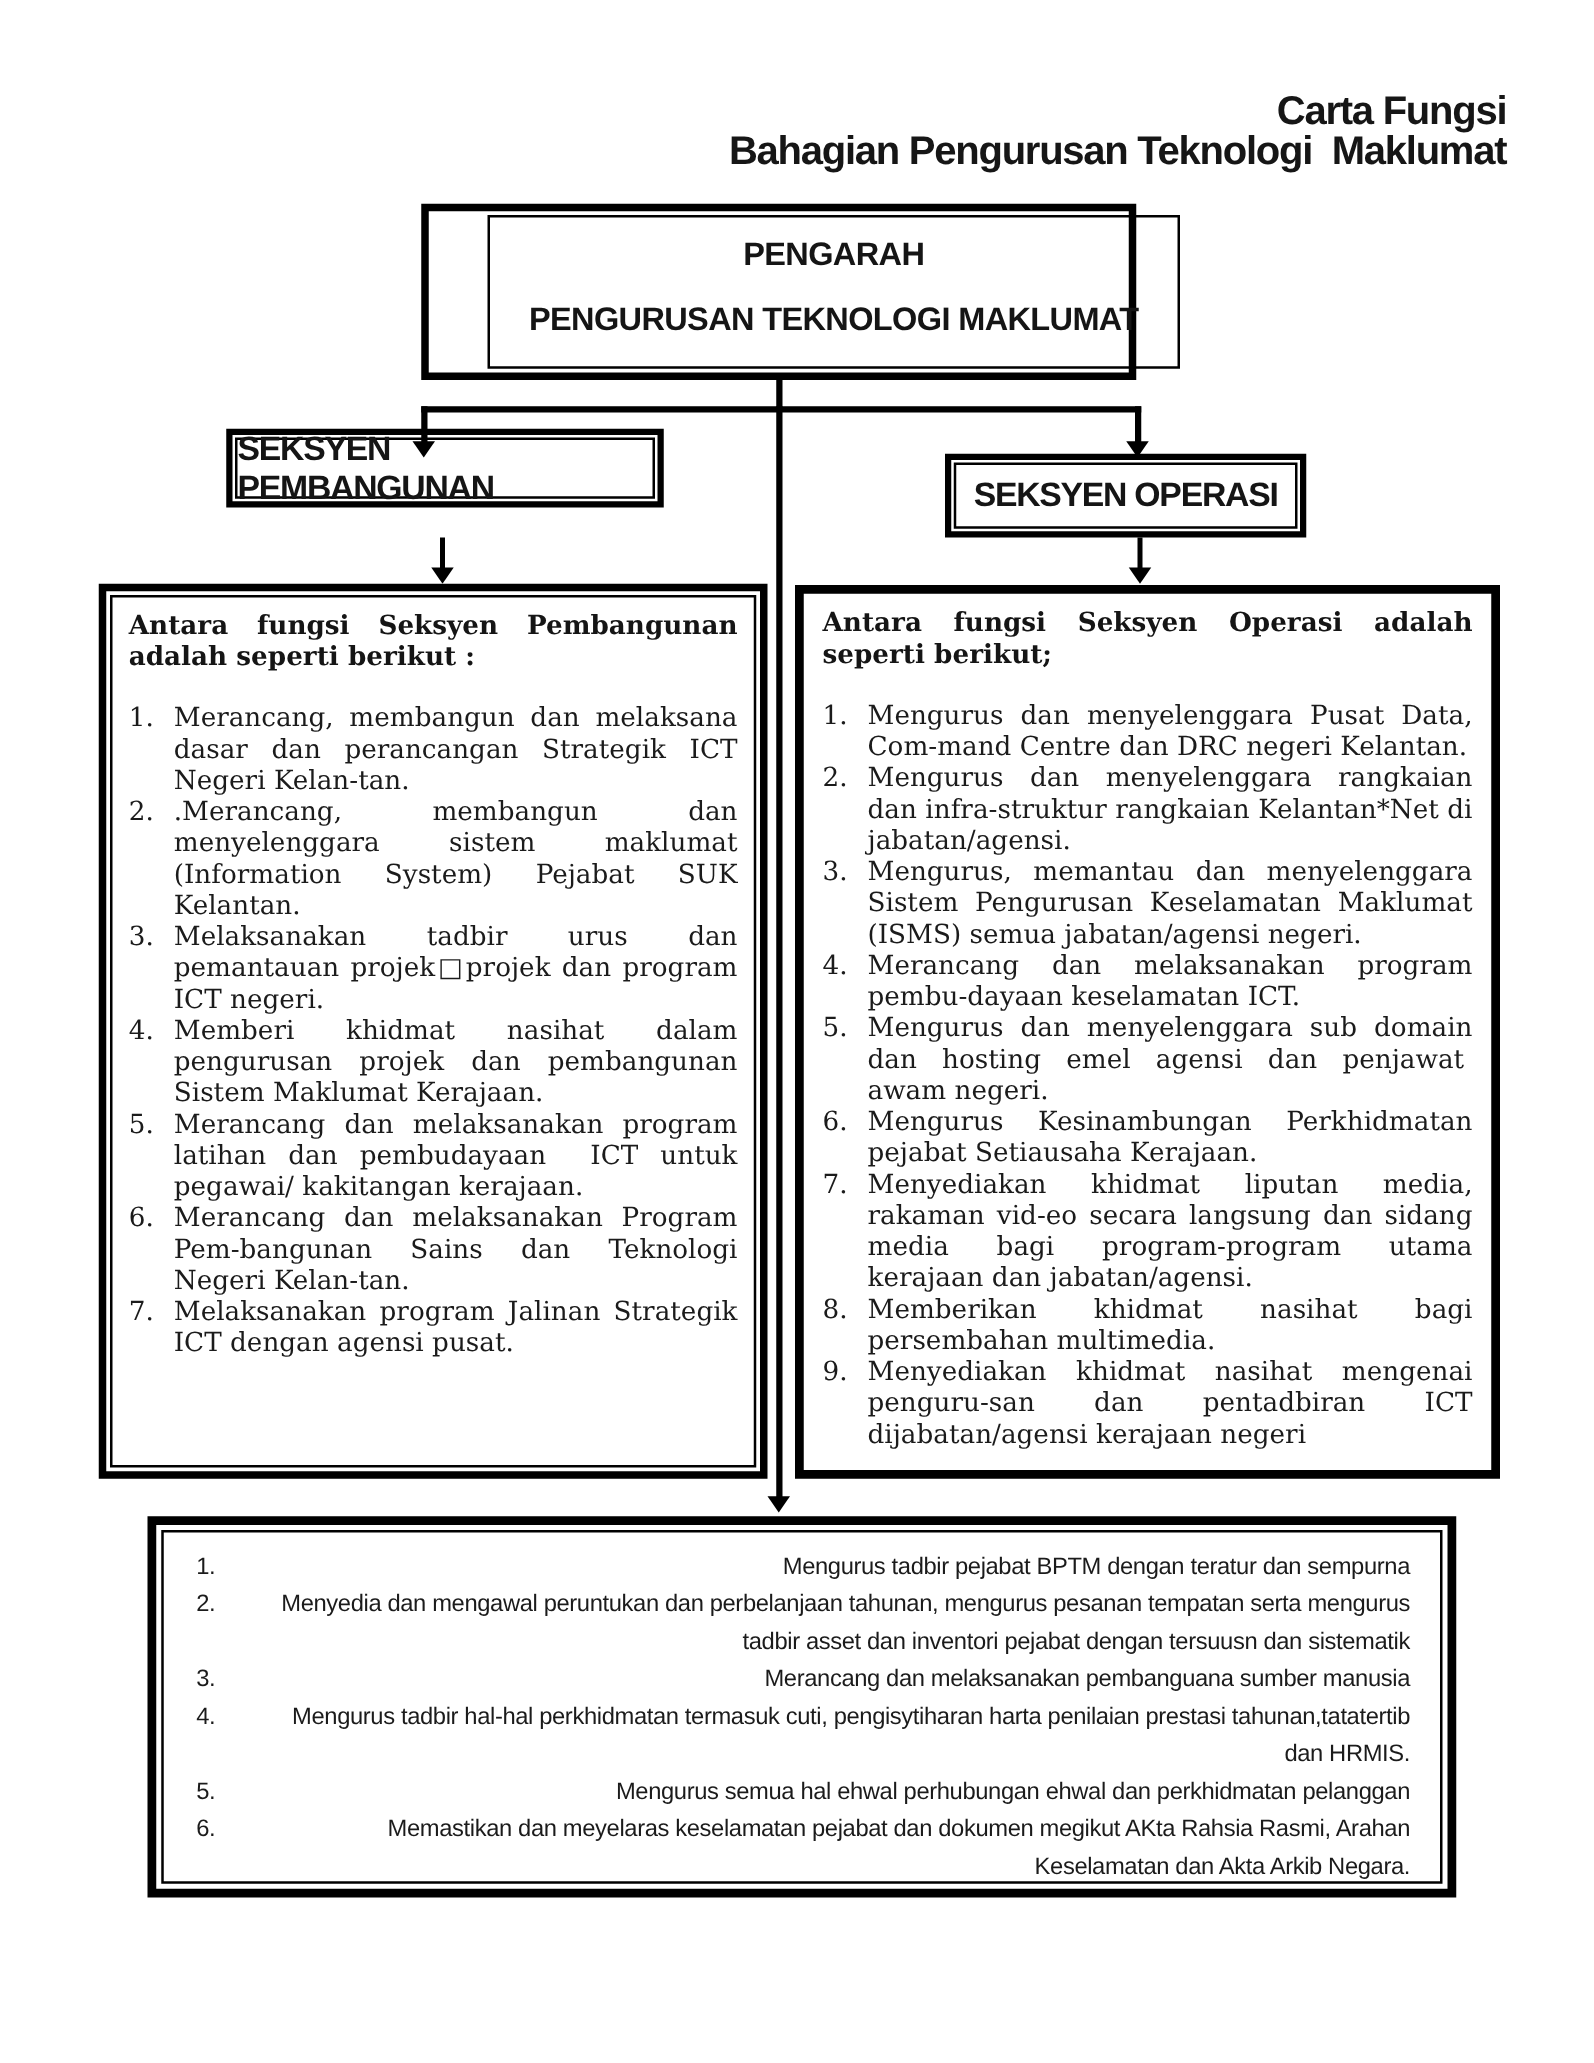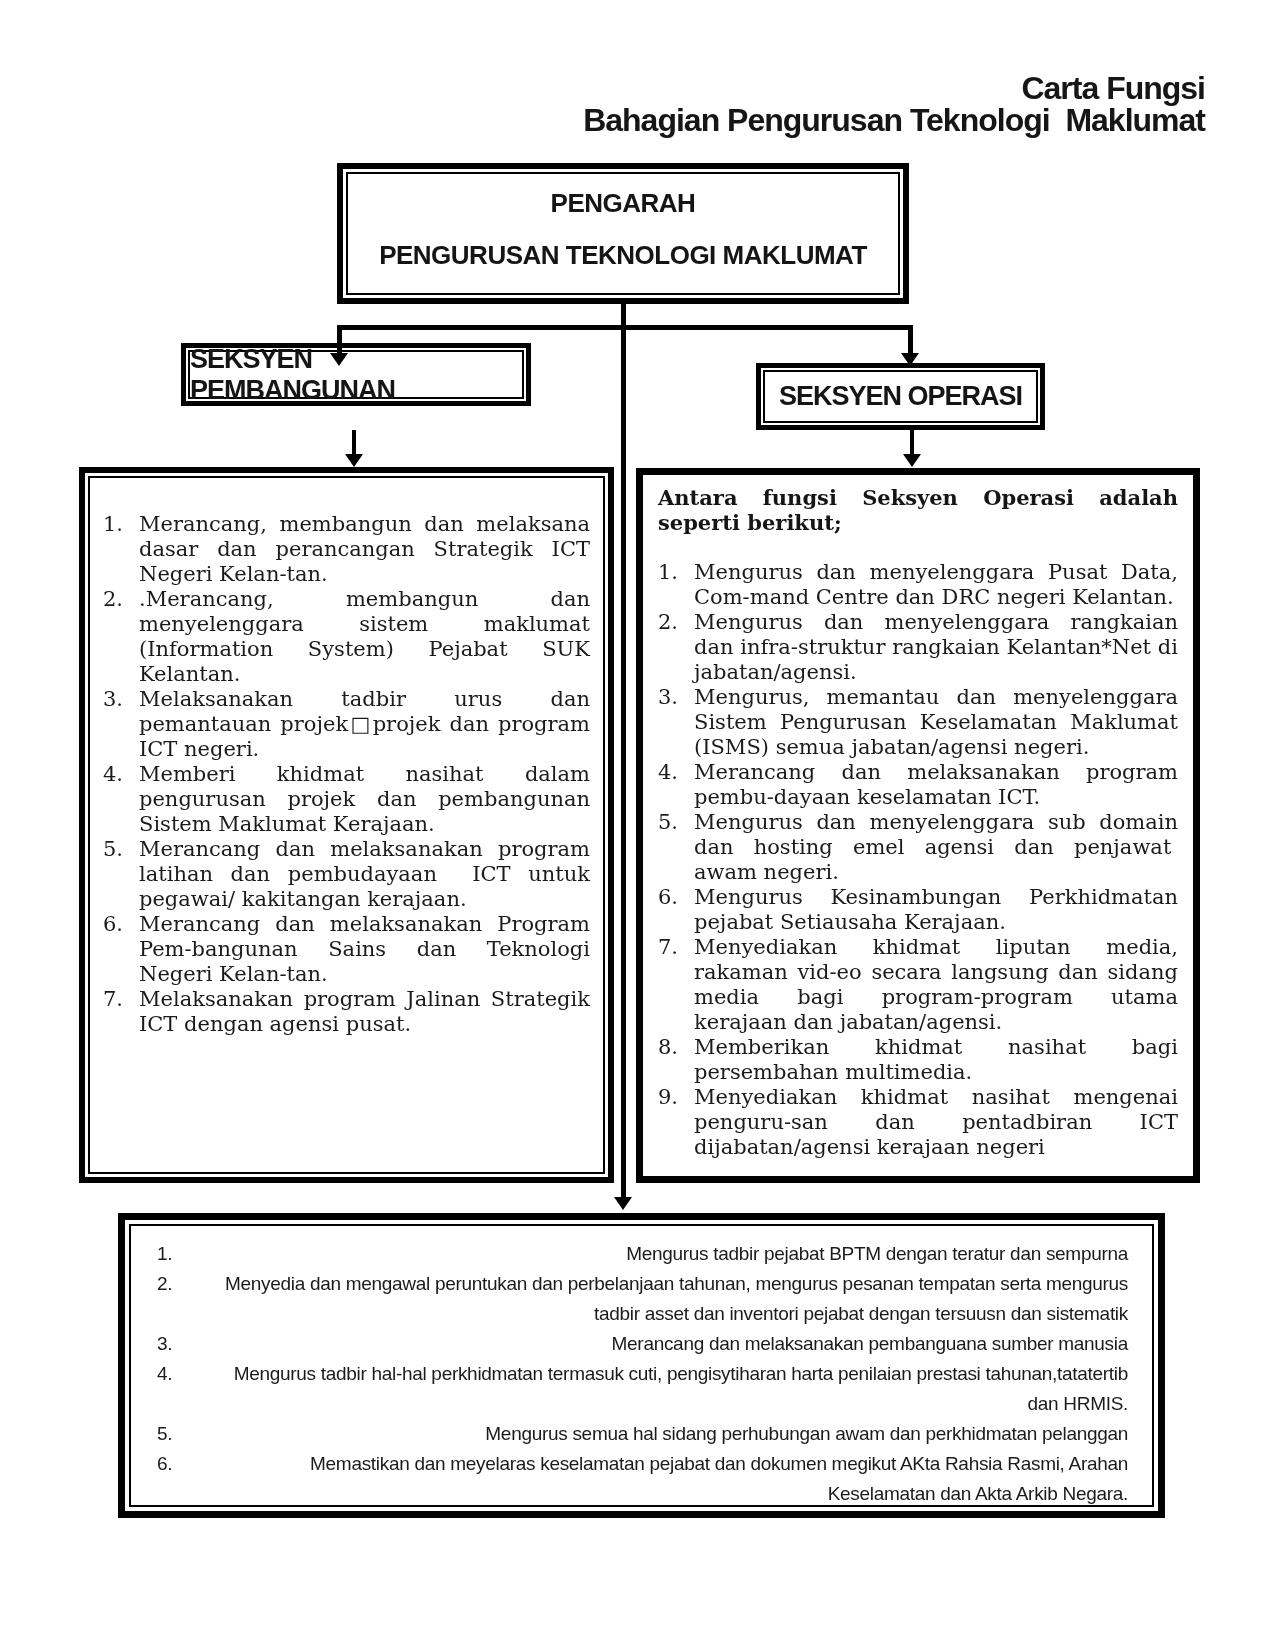--- a/index.html
+++ b/index.html
@@ -16,21 +16,21 @@
              border-left:9px solid transparent;border-right:9px solid transparent;
              border-top:13px solid #000;}
 
   
   .dbox{border:6px solid #000;padding:3px;background:#fff;}
   .dbox-inner{border:2px solid #000;width:100%;height:100%;box-sizing:border-box;}
 
   
   #director{left:337px;top:163px;width:572px;height:141px;}
   #director .dbox-inner{display:flex;flex-direction:column;align-items:center;
-                        padding-top:14px;gap:21px;}
+                        padding-top:14px;gap:21px;margin-left:44px;}
   .director-line{font-weight:bold;font-size:26px;letter-spacing:-0.5px;color:#151515;}
 
   
   .secbox{border:5px solid #000;padding:2px;}
   .secbox .dbox-inner{display:flex;align-items:center;justify-content:center;}
   #sec-pembangunan{left:181px;top:343px;width:350px;height:63px;}
   #sec-operasi{left:756px;top:363px;width:289px;height:67px;}
   .sec-label{font-weight:bold;font-size:27px;letter-spacing:-1px;color:#151515;}
 
   
@@ -93,20 +93,21 @@
   </div>
 </div>
 <div class="abs secbox" id="sec-operasi">
   <div class="dbox-inner">
     <span class="sec-label">SEKSYEN OPERASI</span>
   </div>
 </div>
 
 <div class="abs dbox fnbox" id="fn-pembangunan">
   <div class="dbox-inner">
+    <div class="intro">Antara fungsi Seksyen Pembangunan adalah seperti berikut :</div>
     <ol>
         <li>
           <span class="num">1.</span>
           <span class="txt">Merancang, membangun dan melaksana dasar dan perancangan Strategik ICT Negeri Kelan-tan.</span>
         </li>
         <li>
           <span class="num">2.</span>
           <span class="txt">.Merancang, membangun dan menyelenggara sistem maklumat (Information System) Pejabat SUK Kelantan.</span>
         </li>
         <li>
@@ -189,21 +190,21 @@
         <li>
           <span class="num">3.</span>
           <span class="txt">Merancang dan melaksanakan pembanguana sumber manusia</span>
         </li>
         <li>
           <span class="num">4.</span>
           <span class="txt">Mengurus tadbir hal-hal perkhidmatan termasuk cuti, pengisytiharan harta penilaian prestasi tahunan,tatatertib dan HRMIS.</span>
         </li>
         <li>
           <span class="num">5.</span>
-          <span class="txt">Mengurus semua hal sidang perhubungan awam dan perkhidmatan pelanggan</span>
+          <span class="txt">Mengurus semua hal ehwal perhubungan ehwal dan perkhidmatan pelanggan</span>
         </li>
         <li>
           <span class="num">6.</span>
           <span class="txt">Memastikan dan meyelaras keselamatan pejabat dan dokumen megikut AKta Rahsia Rasmi, Arahan Keselamatan dan Akta Arkib Negara.</span>
         </li>
       </ol>
   </div>
 </div>
 
 </body></html>

